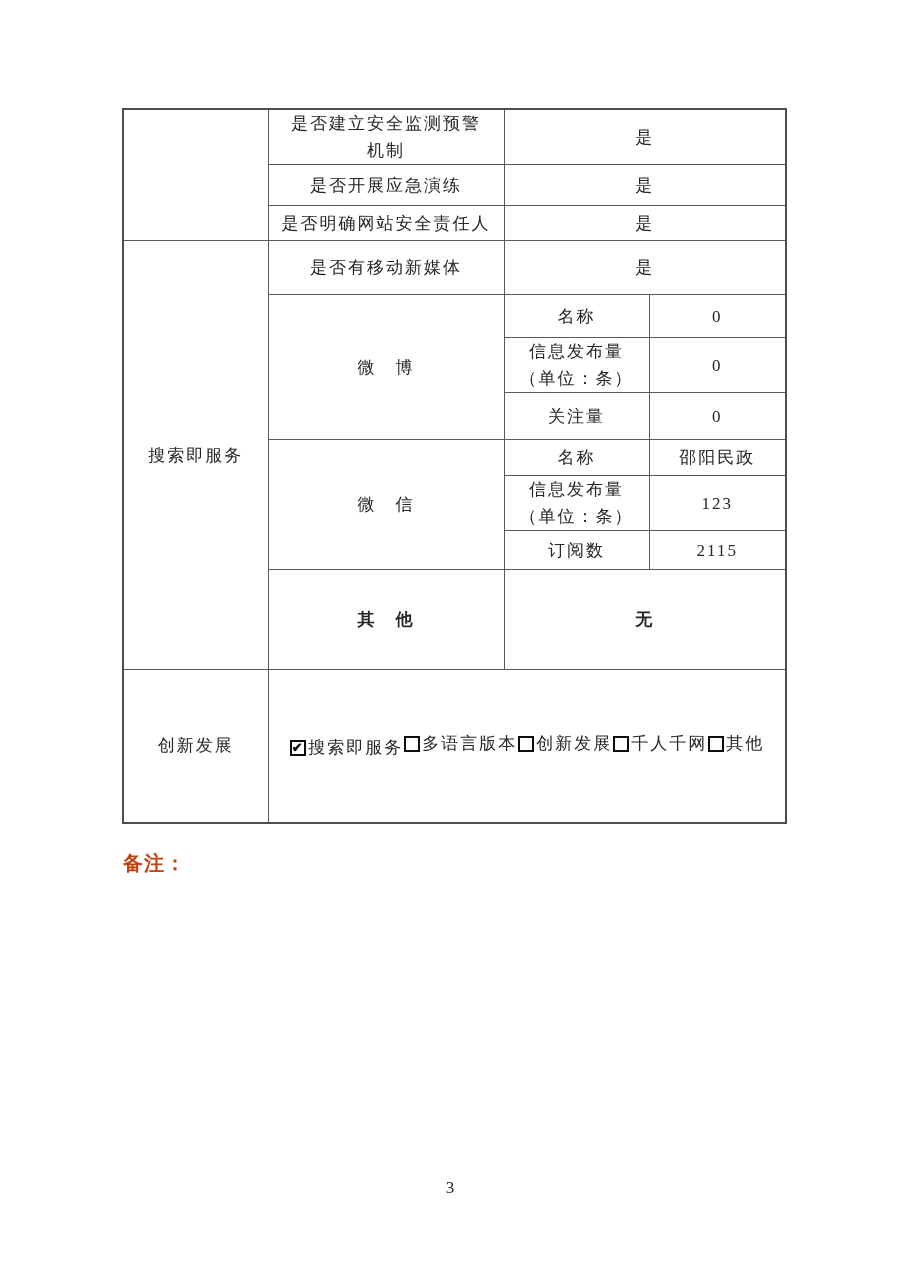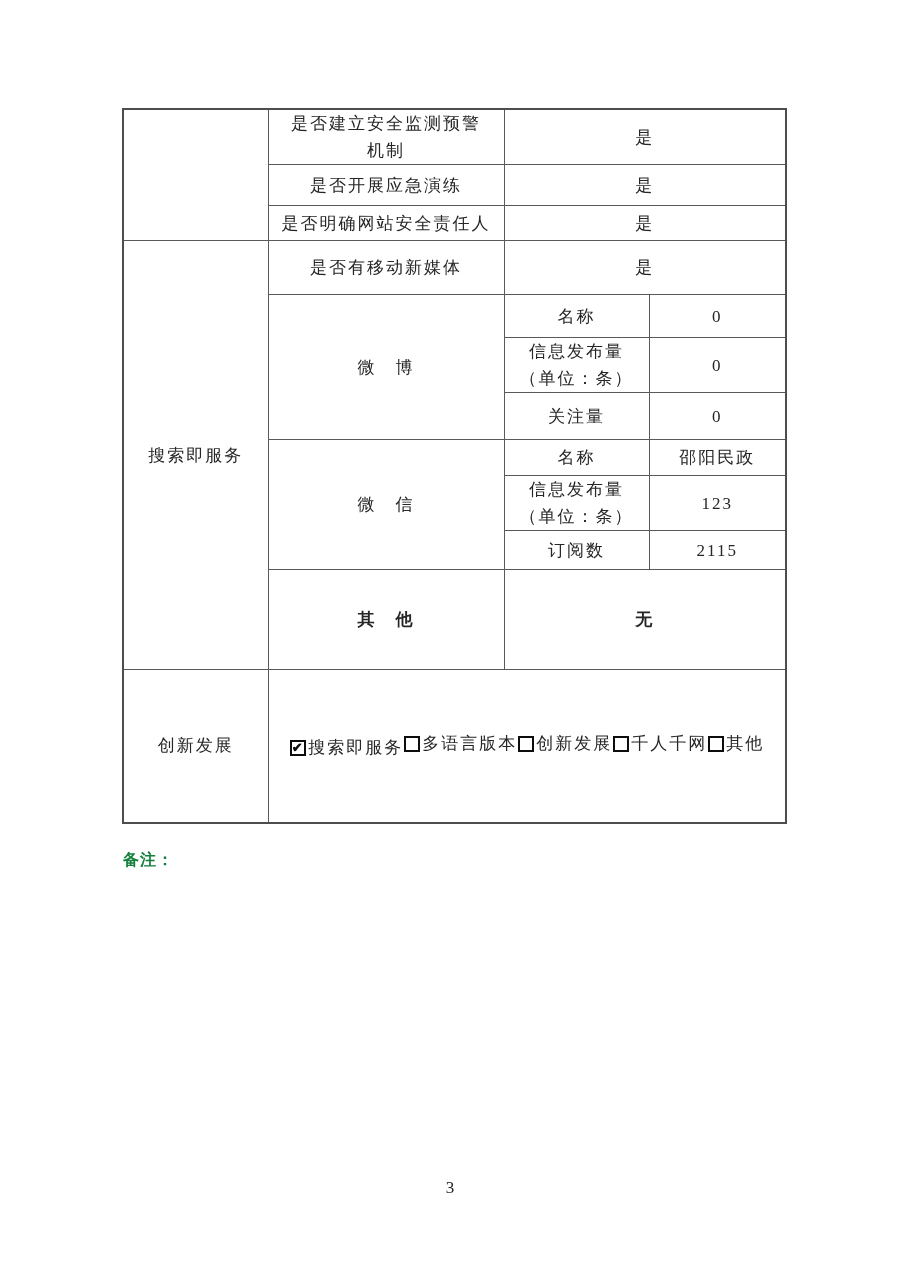--- a/index.html
+++ b/index.html
@@ -88,24 +88,24 @@
     font-size: 13px;
     font-weight: bold;
     color: #0d0d0d;
     line-height: 12px;
   }
 
   .notes {
     position: absolute;
     left: 123px;
     top: 850px;
-    font-size: 16px;
+    font-size: 20px;
     font-weight: bold;
     letter-spacing: 1px;
-    color: #15803d;
+    color: #c2410c;
   }
 
   .page-number {
     position: absolute;
     left: 0;
     top: 1178px;
     width: 100%;
     text-align: center;
     font-size: 17px;
     color: #262626;

